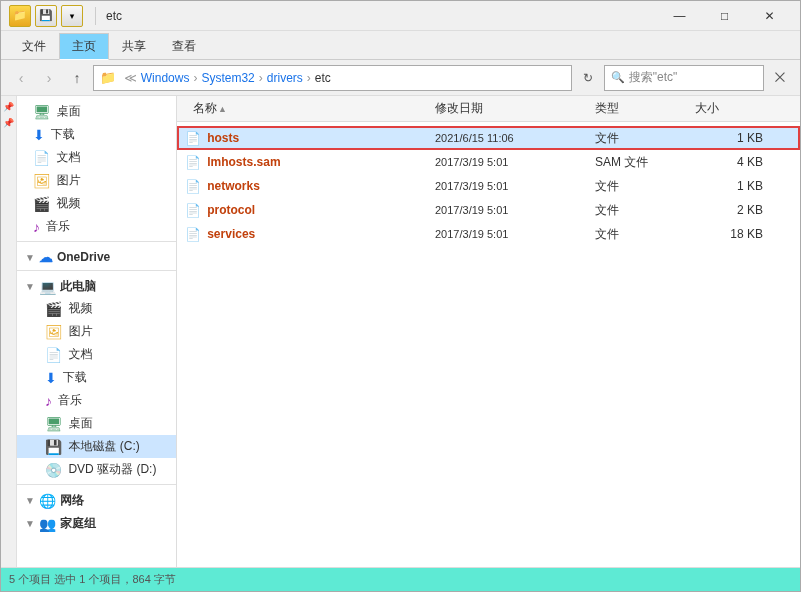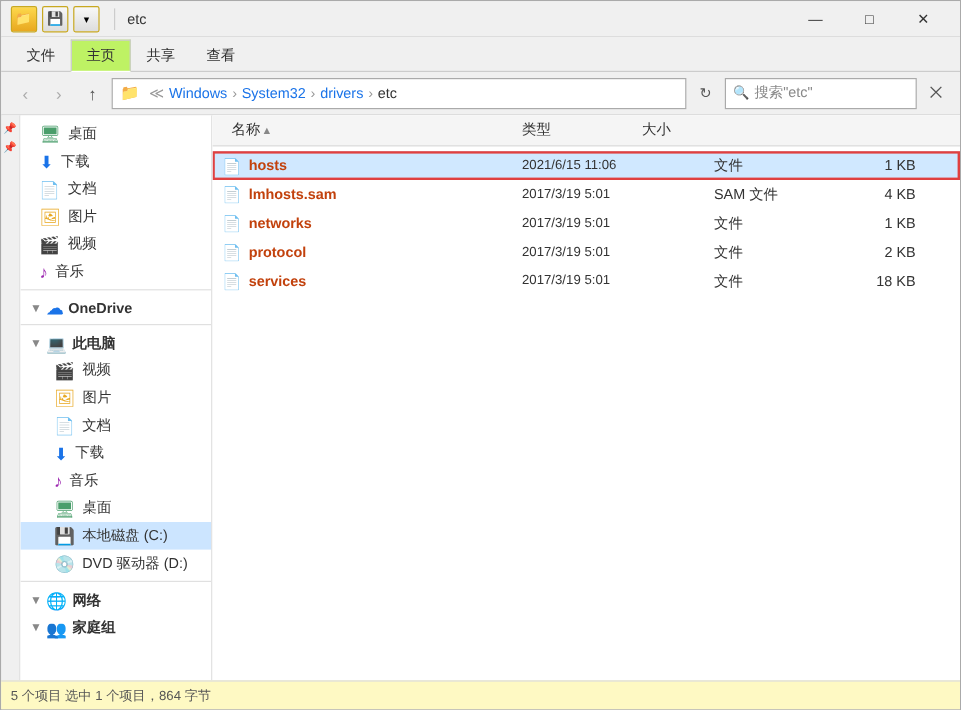--- a/index.html
+++ b/index.html
@@ -95,21 +95,21 @@
     .ribbon-tab {
       padding: 4px 12px;
       font-size: 12px;
       color: #333;
       cursor: pointer;
       border: 1px solid transparent;
       border-bottom: none;
       background: transparent;
     }
     .ribbon-tab.active {
-      background: #bef264;
+      background: #7dd3fc;
       border-color: #ccc;
       border-bottom: 1px solid white;
       margin-bottom: -1px;
     }
 
     
     .address-area {
       background: #f0f0f0;
       height: 36px;
       display: flex;
@@ -326,21 +326,21 @@
       color: #c2410c;
       font-weight: bold;
     }
     .file-date { width: 160px; font-size: 11px; }
     .file-type { width: 100px; font-size: 12px; }
     .file-size { width: 80px; font-size: 12px; text-align: right; padding-right: 12px; }
 
     
     .status-bar {
       height: 24px;
-      background: #fef9c3;
+      background: #5eead4;
       border-top: 1px solid #ddd;
       display: flex;
       align-items: center;
       padding: 0 8px;
       font-size: 11px;
       color: #555;
       flex-shrink: 0;
       gap: 18px;
     }
     .status-text { flex: 1; }
@@ -529,20 +529,23 @@
       </div>
     </div>
 
     <div class="file-list-area">
 
       <div class="file-list-header">
         <div class="col-header col-name">
           <span>名称</span>
           <span class="sort-arrow">▲</span>
         </div>
+        <div class="col-header col-date">
+          <span>修改日期</span>
+        </div>
         <div class="col-header col-type">
           <span>类型</span>
         </div>
         <div class="col-header col-size">
           <span>大小</span>
         </div>
       </div>
 
       <div class="file-list-body">
 

